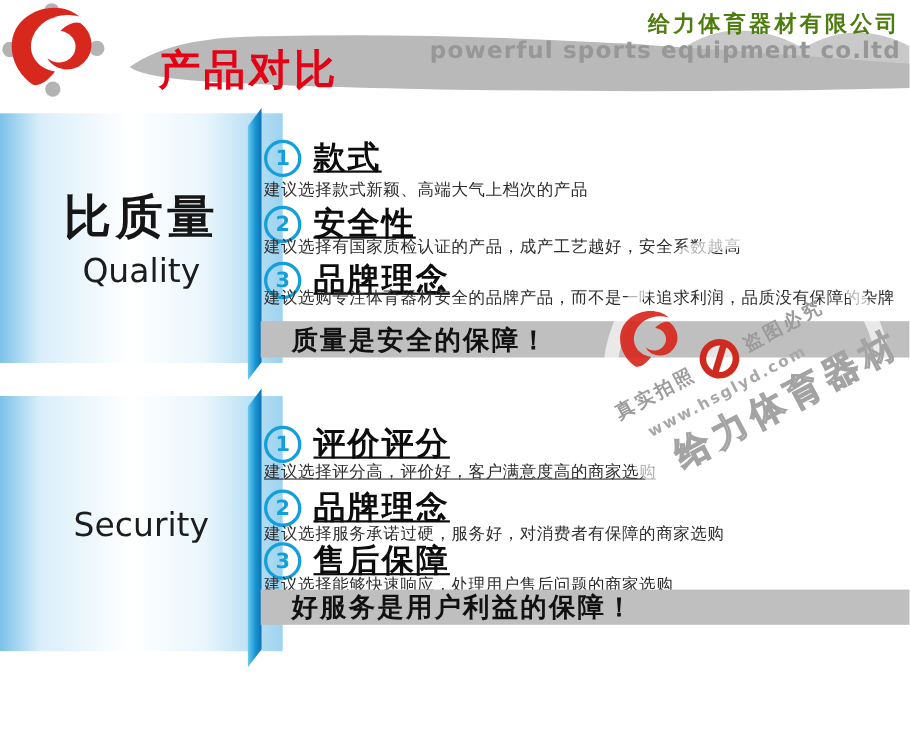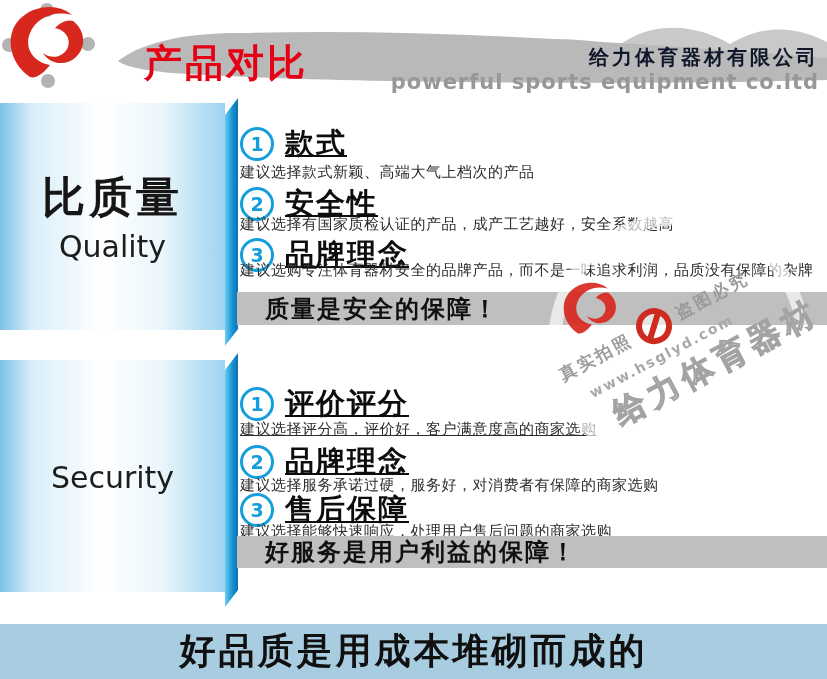--- a/index.html
+++ b/index.html
@@ -8,25 +8,25 @@
     font-family:"DejaVu Sans","Liberation Sans",sans-serif;
   }
   
   .hdr-svg{position:absolute;left:0;top:0;width:827px;height:100px;}
   .banner-title{
     position:absolute;left:144px;top:38px;width:260px;
     font-size:38px;font-weight:bold;color:#e60014;letter-spacing:3px;
   }
   .company{position:absolute;right:8px;top:10px;text-align:right;line-height:1.18;}
   .company .site{font-size:17px;font-weight:bold;color:#9a9a9a;letter-spacing:4px;}
-  .company .cn{font-size:20px;font-weight:bold;color:#0f172a;letter-spacing:3px;margin-top:36px;}
+  .company .cn{font-size:20px;font-weight:bold;color:#4d7c0f;letter-spacing:3px;}
   .company .en{font-size:21px;font-weight:bold;color:#979797;letter-spacing:1px;}
   
   .panel{
-    position:absolute;left:0;width:225px;
+    position:absolute;left:0;width:257px;
     background:linear-gradient(90deg,#7cc2e8 0%,#d9eefa 14%,#ffffff 46%,#eaf6fc 72%,#9cd3ef 100%);
     display:flex;flex-direction:column;align-items:center;justify-content:center;
   }
   .panel .t-cn{font-size:43px;font-weight:bold;color:#161616;letter-spacing:4px;}
   .panel .t-en{font-size:30px;color:#1d1d1d;margin-top:2px;}
   .ribbon{
     position:absolute;left:225px;width:13px;
     background:linear-gradient(90deg,#6fcbf2 0%,#1795d2 55%,#0d6fb4 100%);
   }
   .ribbon.r1{top:98px;height:248px;clip-path:polygon(0 17px,13px 0,13px 231px,0 248px);}
@@ -148,21 +148,20 @@
   <div class="desc" style="top:476px;">建议选择服务承诺过硬，服务好，对消费者有保障的商家选购</div>
 
   <div class="item-head" style="top:492px;">
     <span class="num">3</span>
     <span class="h">售后保障</span>
   </div>
   <div class="desc" style="top:522px;">建议选择能够快速响应，处理用户售后问题的商家选购</div>
 
   <div class="graybar" style="top:536px;height:32px;width:616px;">好服务是用户利益的保障！</div>
 
-  <div class="footer-bar">好品质是用成本堆砌而成的</div>
 
   <div class="wm">
     <div class="wm-ring"></div>
     <svg class="wm-logo" viewBox="0 0 100 95">
       <path d="M 30 77 C 8 62 4 32 22 17 C 37 4 60 4 72 15 C 52 10 36 19 30 33 C 24 48 33 62 50 65 C 44 73 36 79 30 77 Z" fill="#d8281e"></path>
       <path d="M 73 21 C 85 30 87 47 76 57 C 66 67 49 64 43 53 C 52 60 64 57 68 47 C 71 38 65 30 55 28 C 60 23 67 19 73 21 Z" fill="#d8281e"></path>
     </svg>
     <div class="wm-rot">
       <div class="wm-line1">
         <span>真实拍照</span>

